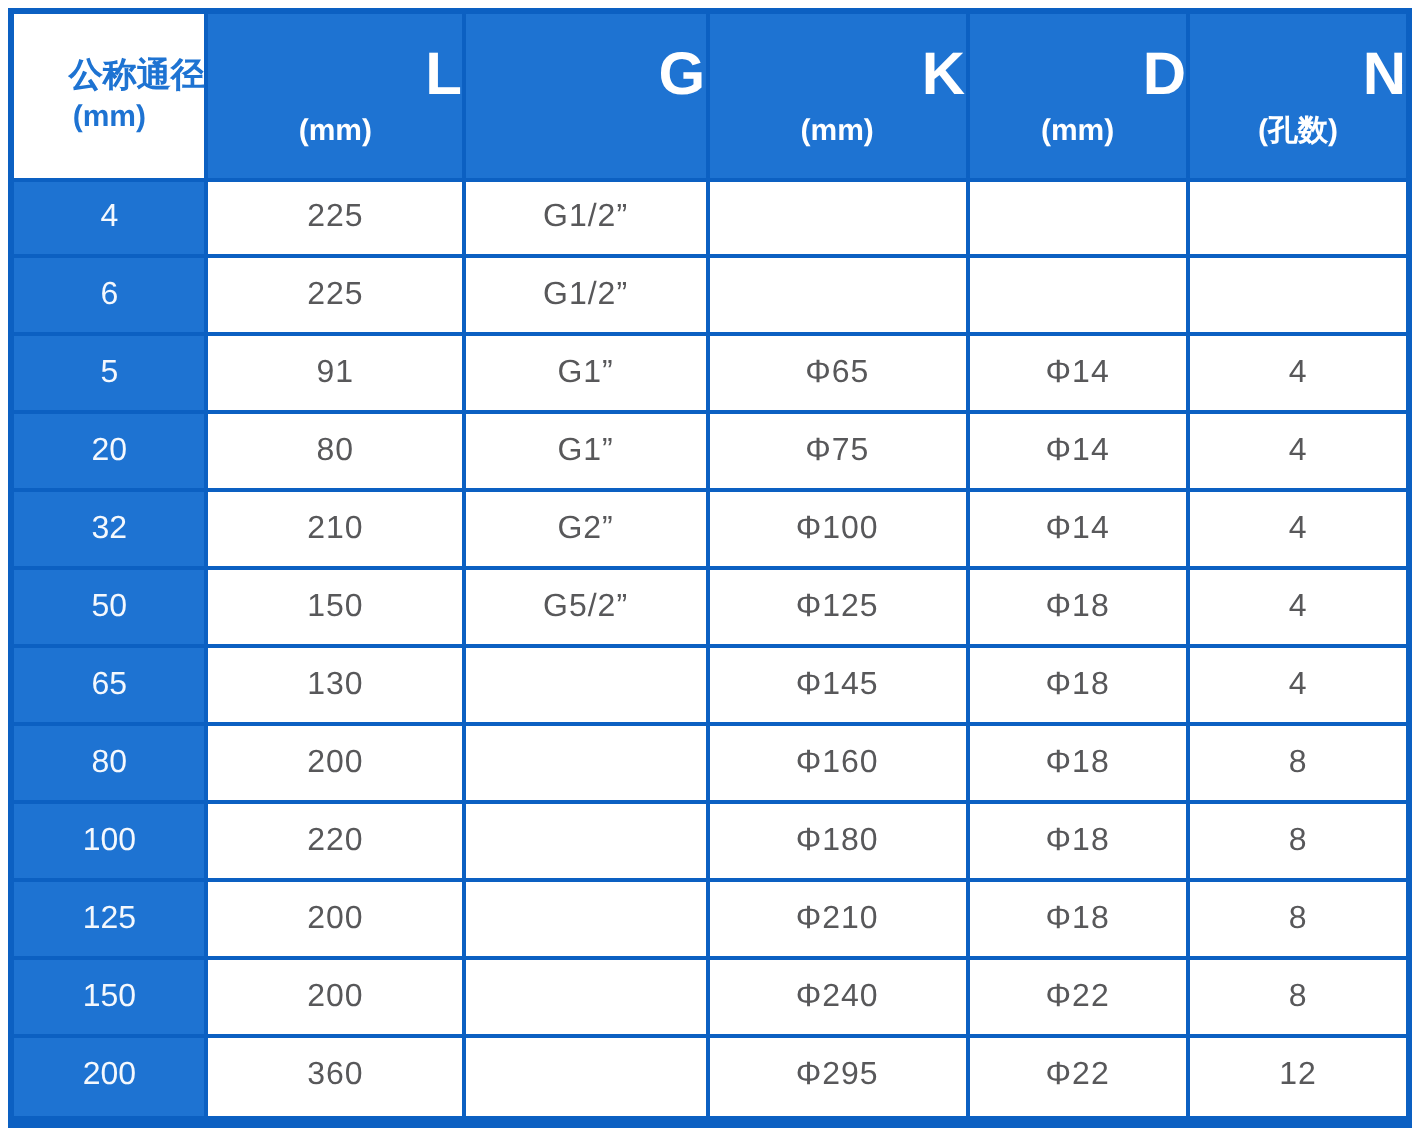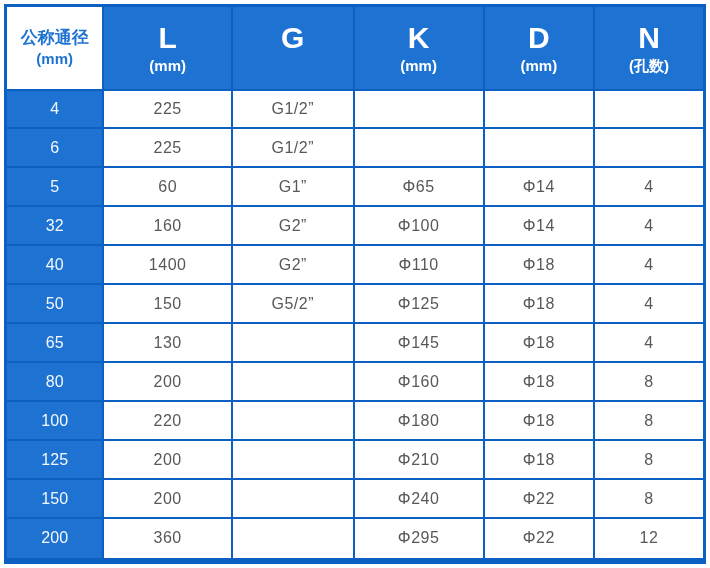--- a/index.html
+++ b/index.html
@@ -41,20 +41,21 @@
     color:#ffffff;
   }
   thead th.first{
     background:#ffffff;
     color:var(--blue);
   }
   .h-title{
     font-size:30px;
     font-weight:600;
     line-height:36px;
+    text-align:right;
   }
   .h-title.cn{
     font-size:17px;
     font-weight:700;
     line-height:22px;
   }
   .h-sub{
     font-size:15px;
     font-weight:700;
     line-height:19px;
@@ -131,40 +132,40 @@
         <tr>
           <th class="row-head">6</th>
           <td>225</td>
           <td>G1/2”</td>
           <td></td>
           <td></td>
           <td></td>
         </tr>
         <tr>
           <th class="row-head">5</th>
-          <td>60</td>
+          <td>91</td>
           <td>G1”</td>
           <td>Φ65</td>
           <td>Φ14</td>
           <td>4</td>
         </tr>
         <tr>
+          <th class="row-head">20</th>
+          <td>80</td>
+          <td>G1”</td>
+          <td>Φ75</td>
+          <td>Φ14</td>
+          <td>4</td>
+        </tr>
+        <tr>
           <th class="row-head">32</th>
-          <td>160</td>
+          <td>210</td>
           <td>G2”</td>
           <td>Φ100</td>
           <td>Φ14</td>
-          <td>4</td>
-        </tr>
-        <tr>
-          <th class="row-head">40</th>
-          <td>1400</td>
-          <td>G2”</td>
-          <td>Φ110</td>
-          <td>Φ18</td>
           <td>4</td>
         </tr>
         <tr>
           <th class="row-head">50</th>
           <td>150</td>
           <td>G5/2”</td>
           <td>Φ125</td>
           <td>Φ18</td>
           <td>4</td>
         </tr>

